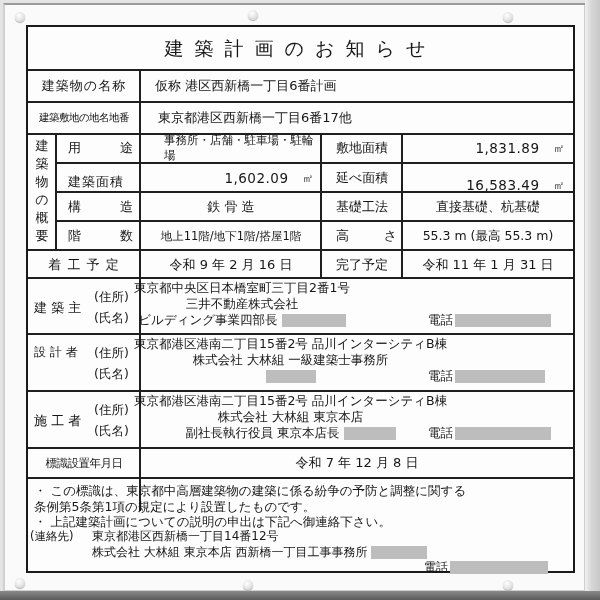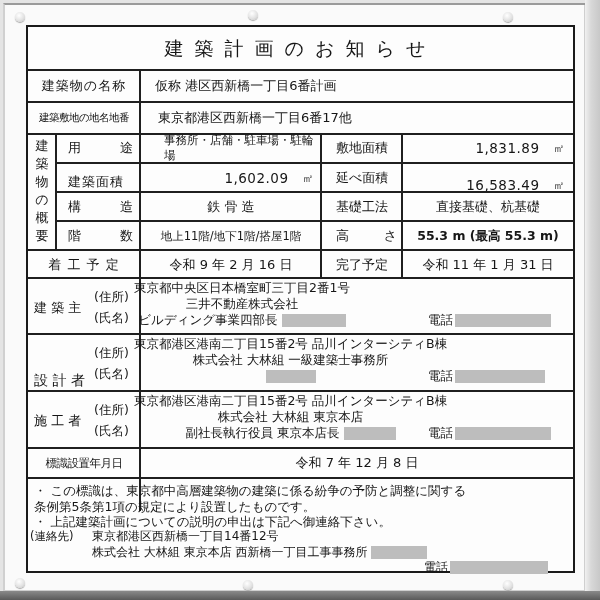--- a/index.html
+++ b/index.html
@@ -126,21 +126,21 @@
 
   <div class="cell lbl spread" style="left:40px;top:195px;width:65px;height:28px;">
     <span>階</span>
       <span>数</span>
   </div>
   <div class="cell val center" style="left:113px;top:195px;width:180px;height:28px;font-size:11.5px;">地上11階/地下1階/搭屋1階</div>
   <div class="cell lbl spread" style="left:302px;top:195px;width:67px;height:28px;padding-left:6px;">
     <span>高</span>
       <span>さ</span>
   </div>
-  <div class="cell val center" style="left:375px;top:195px;width:170px;height:28px;font-size:12.5px;font-weight:bold;">55.3 m (最高 55.3 m)</div>
+  <div class="cell val center" style="left:375px;top:195px;width:170px;height:28px;font-size:12.5px;">55.3 m (最高 55.3 m)</div>
   <div class="hl" style="left:0;top:222px;width:545px;"></div>
 
   <div class="vl" style="left:292px;top:107px;height:144px;"></div>
   <div class="vl" style="left:373px;top:107px;height:144px;"></div>
 
   <div class="cell lbl center" style="left:0;top:224px;width:112px;height:27px;letter-spacing:1px;">着 工 予 定</div>
   <div class="cell val center" style="left:113px;top:224px;width:180px;height:27px;">令和 9 年  2 月 16 日</div>
   <div class="cell lbl center" style="left:294px;top:224px;width:80px;height:27px;">完了予定</div>
   <div class="cell val center" style="left:375px;top:224px;width:170px;height:27px;">令和 11 年  1 月 31 日</div>
   <div class="hl" style="left:0;top:250px;width:545px;"></div>
@@ -154,21 +154,21 @@
       <div>三井不動産株式会社</div>
       <div><span>ビルディング事業四部長</span> <span class="redact" style="width:64px;"></span></div>
     </div>
     <div class="sub" style="left:400px;top:285px;">
       <span>電話</span><span class="redact" style="width:96px;margin-left:2px;"></span>
     </div>
   </div>
   <div class="hl" style="left:0;top:306px;width:545px;"></div>
 
   <div>
-    <div class="sub" style="left:6px;top:317px;font-size:14px;margin-top:28px;">設 計 者</div>
+    <div class="sub" style="left:6px;top:317px;font-size:12px;">設 計 者</div>
     <div class="sub" style="left:66px;top:318px;">(住所)</div>
     <div class="sub" style="left:66px;top:339px;">(氏名)</div>
     <div class="party-lines" style="top:309px;">
       <div>東京都港区港南二丁目15番2号  品川インターシティB棟</div>
       <div>株式会社  大林組  一級建築士事務所</div>
       <div><span class="redact" style="width:50px;"></span></div>
     </div>
     <div class="sub" style="left:400px;top:341px;">
       <span>電話</span><span class="redact" style="width:90px;margin-left:2px;"></span>
     </div>

